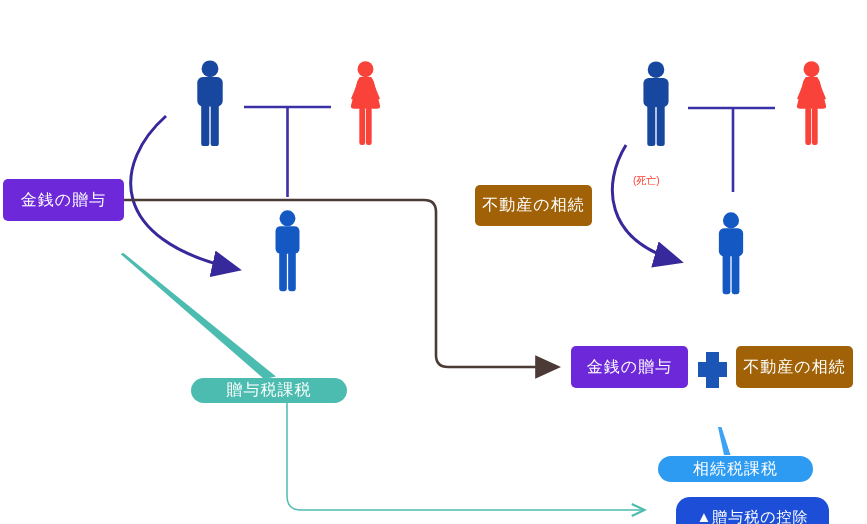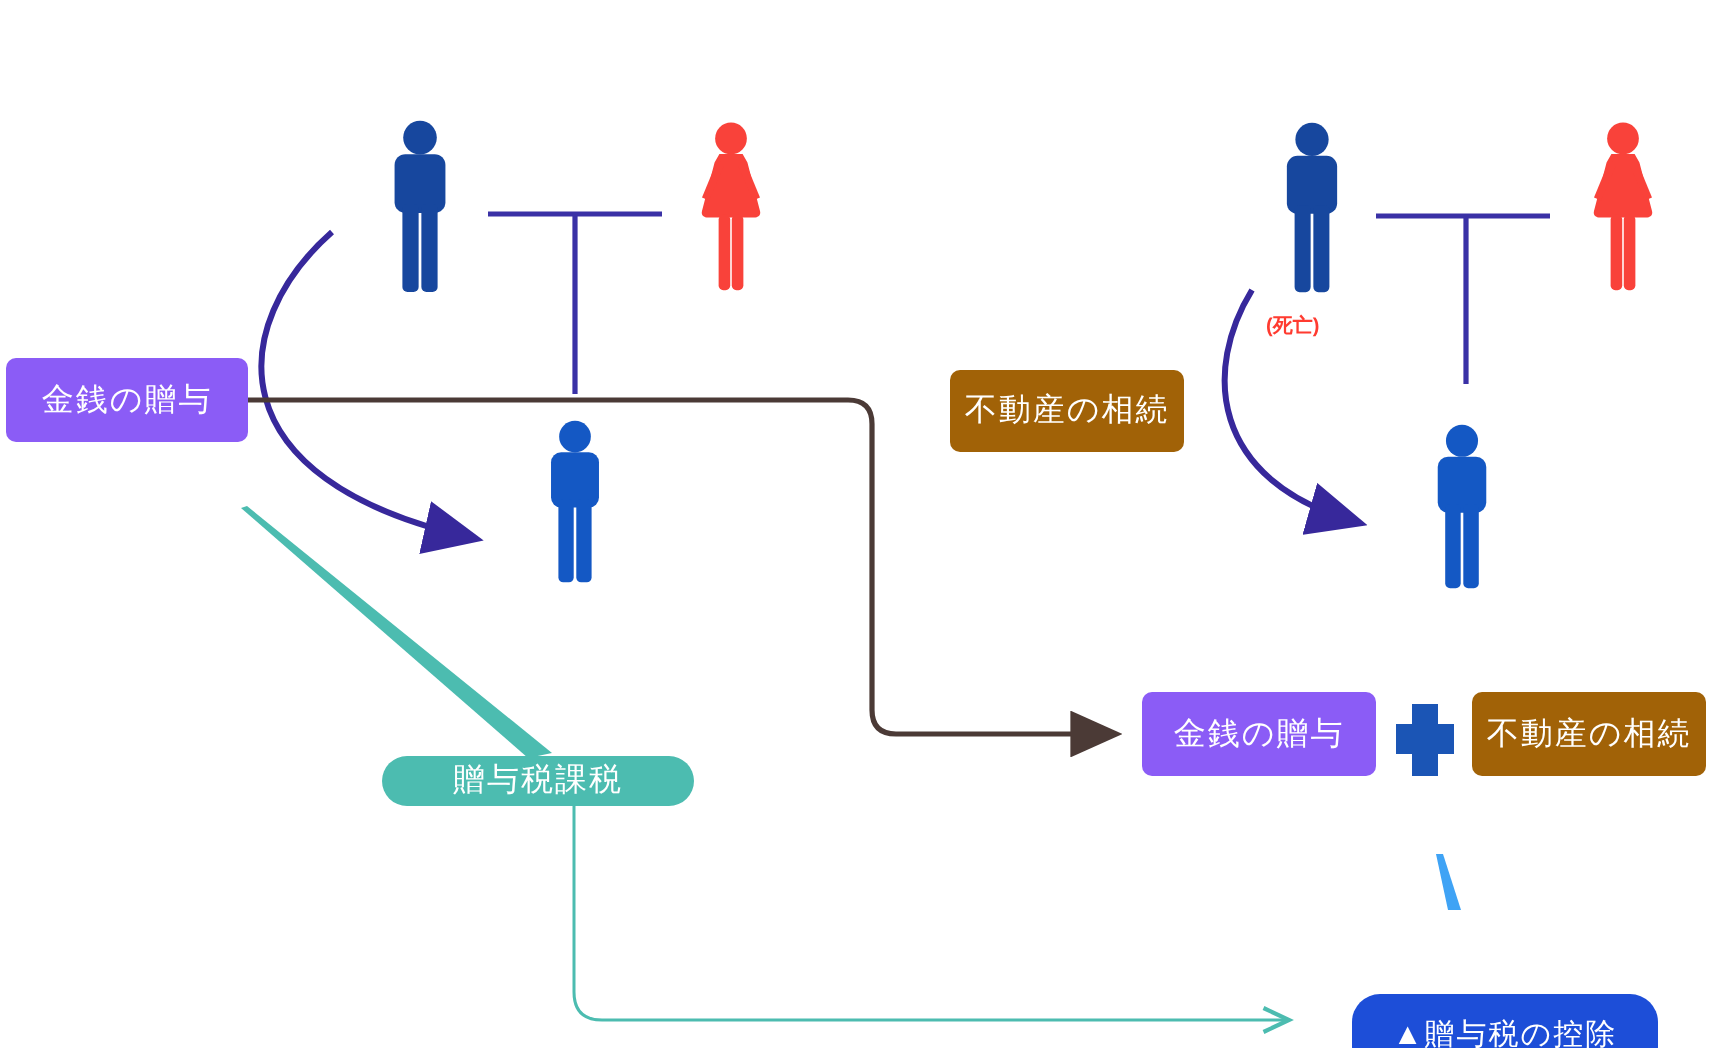--- a/index.html
+++ b/index.html
@@ -6,34 +6,34 @@
   #canvas {
     position:relative; width:867px; height:524px; background:#ffffff;
     font-family:"Liberation Sans", sans-serif; overflow:hidden;
   }
   #wires { position:absolute; left:0; top:0; width:867px; height:524px; }
   .box {
     position:absolute; display:flex; align-items:center; justify-content:center;
     color:#ffffff; font-size:16px; letter-spacing:1px; border-radius:5px;
     white-space:nowrap;
   }
-  .box.green  { background:#8b5cf6; }
+  .box.green  { background:#6d28d9; }
   .box.orange { background:#a16207; }
   .pill {
     position:absolute; display:flex; align-items:center; justify-content:center;
     color:#ffffff; font-size:16px; letter-spacing:1px; border-radius:14px;
     white-space:nowrap;
   }
   #gift-box-left        { left:3px;   top:179px; width:121px; height:42px; }
   #inherit-box-left     { left:475px; top:185px; width:117px; height:41px; }
   #gift-box-right       { left:571px; top:346px; width:117px; height:42px; }
   #inherit-box-right    { left:736px; top:346px; width:117px; height:42px; }
   #deceased-label {
-    position:absolute; left:633px; top:156px; color:#FF3B30;
-    font-size:10px; font-weight:bold; white-space:nowrap;
+    position:absolute; left:633px; top:174px; color:#FF3B30;
+    font-size:10px; font-weight:normal; white-space:nowrap;
   }
   #gift-tax-pill        { left:191px; top:378px; width:156px; height:25px; background:#4CBCB0; }
   #inherit-tax-pill     { left:658px; top:456px; width:155px; height:26px; background:#2E9BF2; }
   #gift-deduction-pill  { left:676px; top:497px; width:153px; height:40px; background:#1d4ed8; font-size:15px; }
 </style>
 </head>
 <body>
 
 <div id="canvas">
 
@@ -95,16 +95,17 @@
   <div class="box orange" id="inherit-box-left">不動産の相続</div>
 
   <div id="deceased-label">(死亡)</div>
 
   <div class="box green" id="gift-box-right">金銭の贈与</div>
 
   <div class="box orange" id="inherit-box-right">不動産の相続</div>
 
   <div class="pill" id="gift-tax-pill">贈与税課税</div>
 
+  <div class="pill" id="inherit-tax-pill">相続税課税</div>
 
   <div class="pill" id="gift-deduction-pill">▲贈与税の控除</div>
 
 </div>
 
 </body></html>

